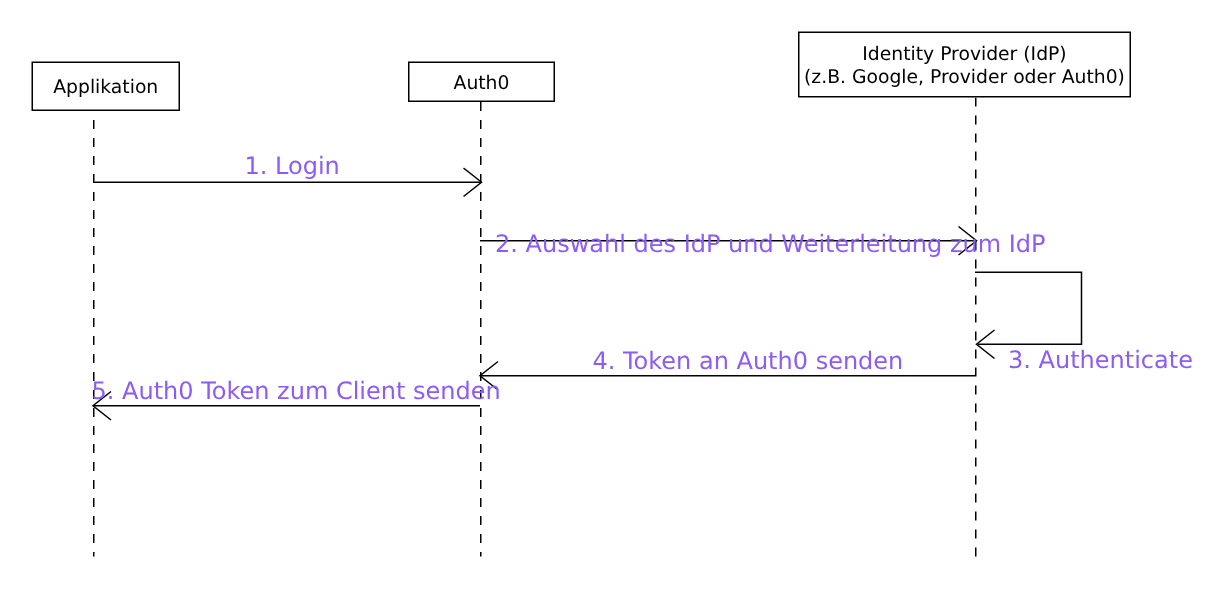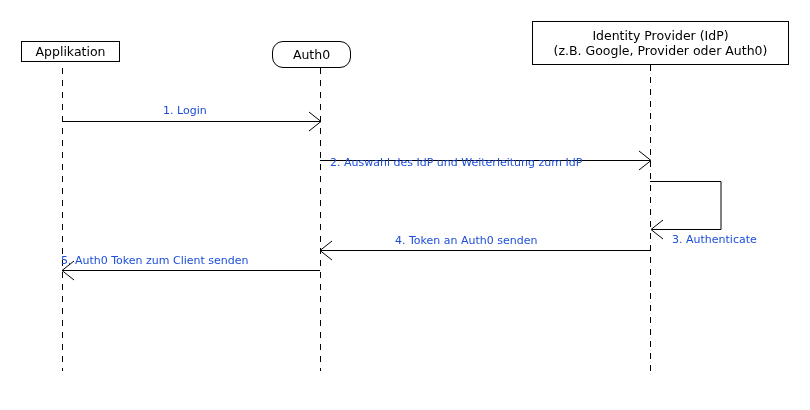--- a/index.html
+++ b/index.html
@@ -36,23 +36,23 @@
   }
   .participant-label {
     font-size: 12.5px;
     line-height: 15px;
     text-align: center;
     white-space: nowrap;
     color: #000000;
   }
   .msg-label {
     position: absolute;
-    font-size: 11px;
+    font-size: 16px;
     line-height: 14px;
-    color: #1d4ed8;
+    color: #8b5cf6;
     white-space: nowrap;
     background: transparent;
   }
 </style>
 </head>
 <body>
 
 <div id="diagram">
 
   <svg width="810" height="410">
@@ -82,29 +82,29 @@
       <line x1="320" y1="250.5" x2="650" y2="250.5" stroke="#000000" stroke-width="1"></line>
       <polyline points="332,241 320,250.5 332,260" fill="none" stroke="#000000" stroke-width="1"></polyline>
     </g>
 
     <g>
       <line x1="62" y1="270.5" x2="320" y2="270.5" stroke="#000000" stroke-width="1"></line>
       <polyline points="74,261 62,270.5 74,280" fill="none" stroke="#000000" stroke-width="1"></polyline>
     </g>
   </svg>
 
-  <div class="participant-box" style="left:21px; top:41px; width:99px; height:21px;">
+  <div class="participant-box" style="left:21px; top:41px; width:99px; height:33px;">
     <div class="participant-label">Applikation</div>
   </div>
 
-  <div class="participant-box" style="left:272px; top:41px; width:79px; height:27px;border-radius:11px;">
+  <div class="participant-box" style="left:272px; top:41px; width:98px; height:27px;">
     <div class="participant-label">Auth0</div>
   </div>
 
-  <div class="participant-box" style="left:532px; top:21px; width:257px; height:44px;">
+  <div class="participant-box" style="left:532px; top:21px; width:222px; height:44px;">
     <div class="participant-label">Identity Provider (IdP)</div>
     <div class="participant-label">(z.B. Google, Provider oder Auth0)</div>
   </div>
 
   <div class="msg-label" style="left:163px; top:104px;">1. Login</div>
 
   <div class="msg-label" style="left:330px; top:156px;">2. Auswahl des IdP und Weiterleitung zum IdP</div>
 
   <div class="msg-label" style="left:672px; top:189px;margin-top:44px;">3. Authenticate</div>
 

